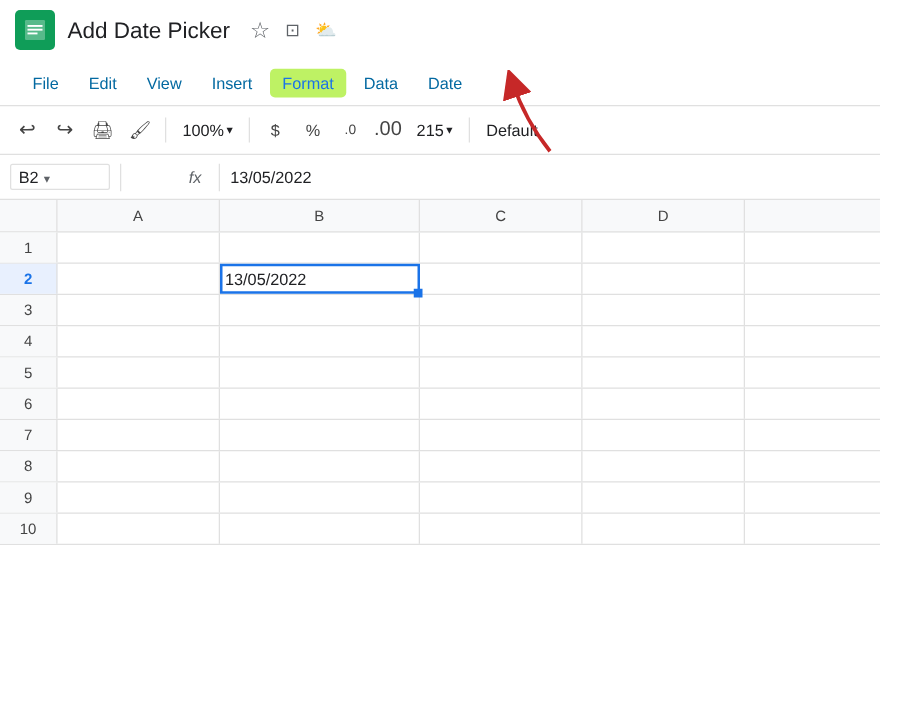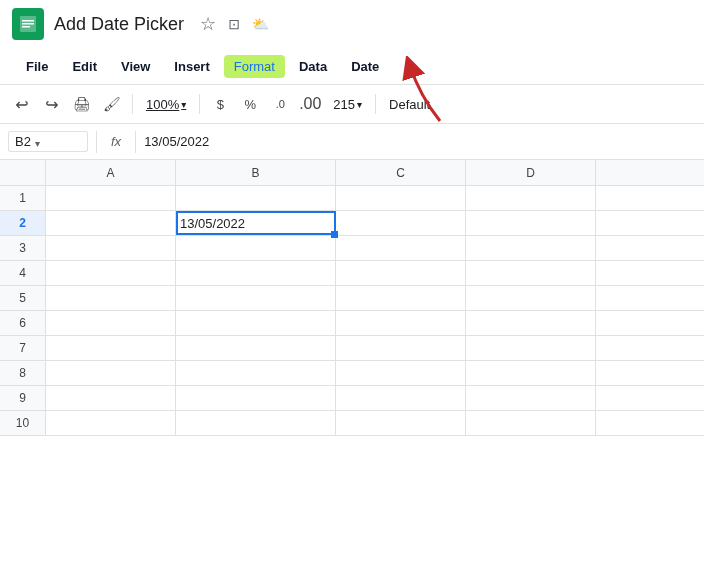--- a/index.html
+++ b/index.html
@@ -44,24 +44,23 @@
     .menu-bar {
       display: flex;
       align-items: center;
       padding: 0 16px;
       height: 36px;
       gap: 4px;
     }
     .menu-item {
       padding: 4px 10px;
       font-size: 13px;
-      color: #0f172a;
-      cursor: pointer;
-      border-radius: 4px;
-      font-weight: bold;
+      color: #0369a1;
+      cursor: pointer;
+      border-radius: 4px;
     }
     .menu-item.active { background: #bef264; color: #1a73e8; font-weight: 500; }
 
     
     .toolbar {
       display: flex;
       align-items: center;
       padding: 4px 8px;
       height: 40px;
       border-top: 1px solid #e0e0e0;
@@ -89,21 +88,20 @@
     .zoom-selector {
       display: flex;
       align-items: center;
       padding: 2px 6px;
       border: 1px solid transparent;
       border-radius: 4px;
       cursor: pointer;
       font-size: 13px;
       color: #202124;
       gap: 2px;
-      text-decoration: underline;
     }
     .currency-btn {
       display: flex;
       align-items: center;
       justify-content: center;
       width: 28px;
       height: 28px;
       border-radius: 4px;
       cursor: pointer;
       font-size: 13px;
@@ -146,20 +144,21 @@
     .formula-divider {
       width: 1px;
       height: 22px;
       background: #e0e0e0;
     }
     .fx-label {
       font-size: 13px;
       color: #5f6368;
       font-style: italic;
       padding: 0 6px;
+      margin-left: 40px;
     }
     .formula-value {
       font-size: 13px;
       color: #202124;
     }
 
     
     .spreadsheet {
       display: flex;
       flex-direction: column;

